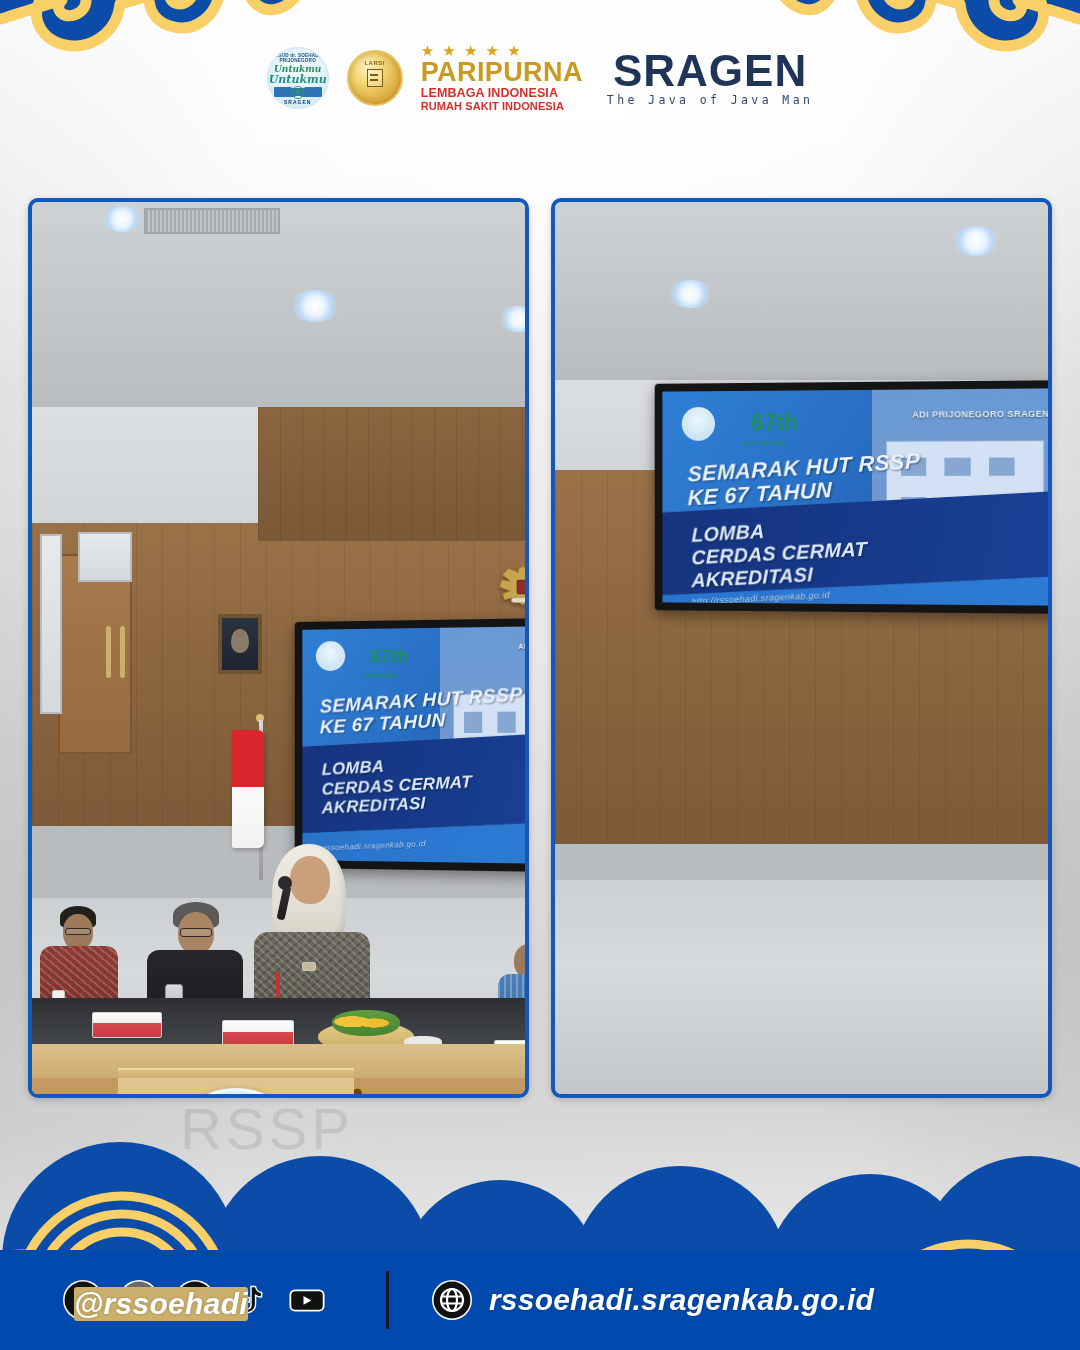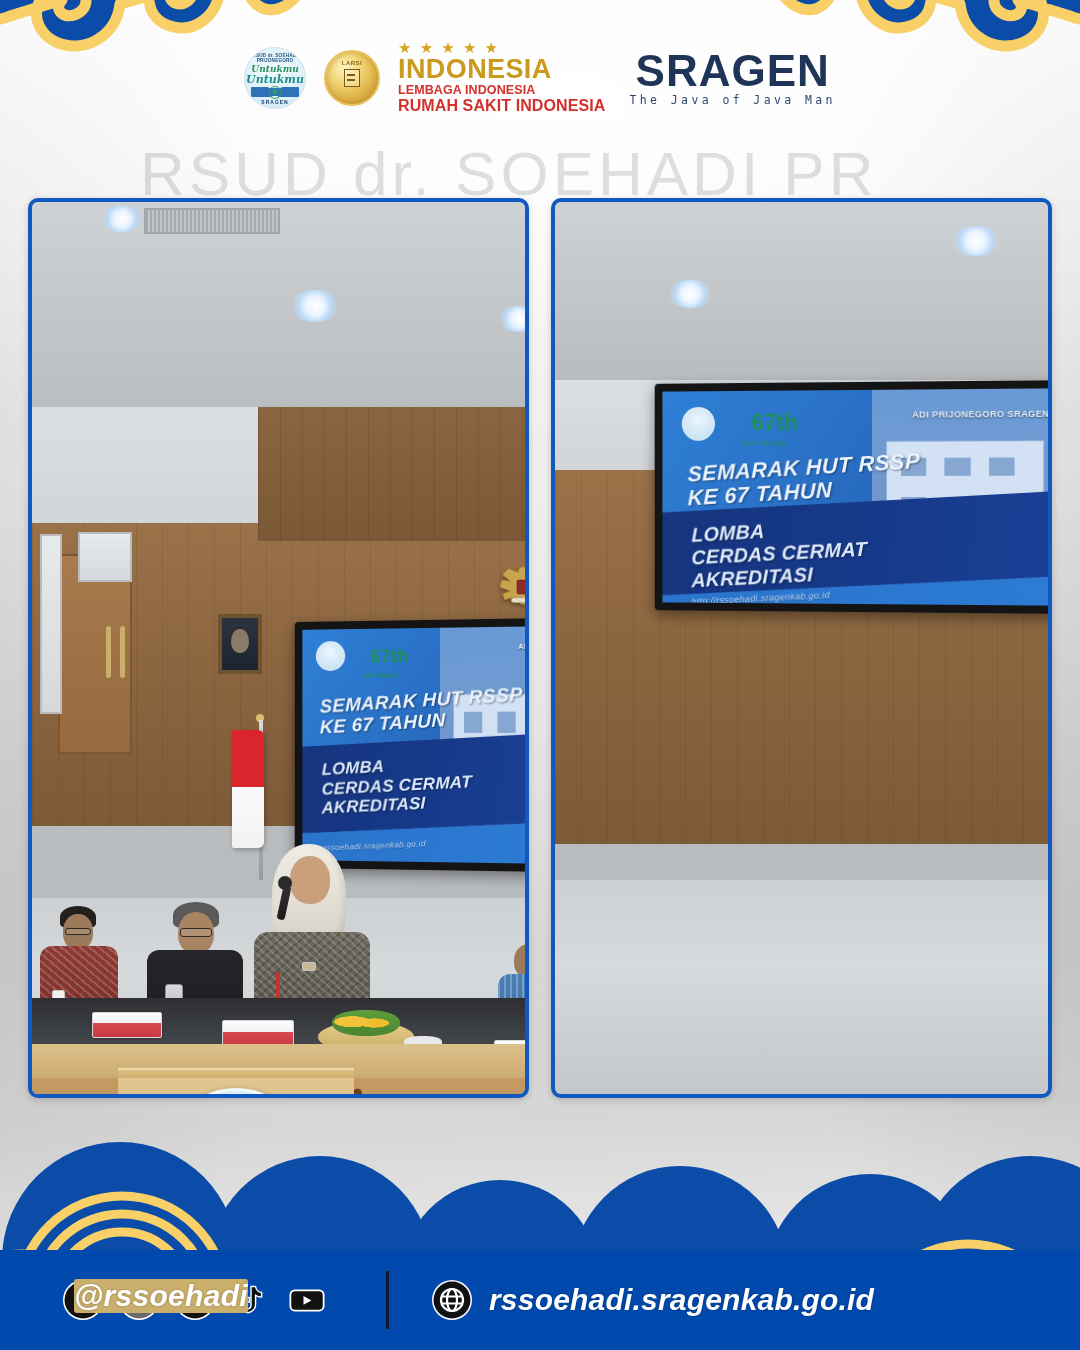--- a/index.html
+++ b/index.html
@@ -328,21 +328,21 @@
     border:1px solid #8f9294; border-radius:3px;
   }
 
   
   .footer{
     position:absolute; left:0; bottom:0; width:1080px; height:100px;
     background:#0149AC;
     display:flex; align-items:center;
   }
   .footer-left{
-    display:flex; align-items:flex-start; gap:14px;
+    display:flex; align-items:flex-end; gap:14px;
     margin-left:62px;
   }
   .sicon{
     width:42px; height:42px; display:flex; align-items:center; justify-content:center;
     flex:0 0 auto;
   }
   .sicon svg{ display:block; }
   .handle{
     font-size:30px; font-weight:bold; font-style:italic; color:#ffffff;
     letter-spacing:.3px; margin-left:12px;
@@ -423,40 +423,40 @@
   .larsi-mark::before{ top:4px; }
   .larsi-mark::after{ top:9px; }
 
   .paripurna{ display:flex; flex-direction:column; align-items:flex-start; flex:0 0 auto; }
   .stars{ color:#D9A520; font-size:15px; letter-spacing:2px; line-height:1; }
   .pari-main{
     font-size:27px; font-weight:bold; color:#C99A1E; letter-spacing:.4px; line-height:1.0;
     margin-top:1px;
   }
   .pari-sub1{ font-size:12.5px; font-weight:bold; color:#D4302B; letter-spacing:.1px; line-height:1.18; }
-  .pari-sub2{ font-size:16px; font-weight:bold; color:#D4302B; letter-spacing:.1px; line-height:1.18; }
+  .pari-sub2{ font-size:11px; font-weight:bold; color:#D4302B; letter-spacing:.1px; line-height:1.18; }
 
   .sragen-logo{ display:flex; flex-direction:column; align-items:center; flex:0 0 auto; margin-left:6px;}
   .sragen-word{
     font-size:44px; font-weight:bold; color:#1E3558; letter-spacing:1px; line-height:.98;
     position:relative; font-family:"Liberation Sans", sans-serif;
   }
   .sragen-tag{
     font-size:11.5px; color:#30496E; letter-spacing:3.4px; margin-top:1px;
     font-family:"DejaVu Sans Mono", monospace;
   }
 </style>
 </head>
 <body>
 
 <div class="poster">
 
   <div class="bg-photo"></div>
   <div class="bg-white-veil"></div>
-  <div class="bg-watermark">RSUD dr. SOEHADI PR</div>
+  <div class="bg-watermark2">RSSP</div>
 
   <svg class="cloud-top-left" viewBox="0 0 330 215">
     <g fill="#0A4CA8" stroke="#F9CF67" stroke-width="11" stroke-linejoin="round" stroke-linecap="round">
       <path d="M-40,-40 L330,-40 L330,60
                C320,78 300,86 286,74 C272,62 278,44 292,42 C306,40 312,52 304,60
                C296,68 284,62 288,52
                L250,58
                C248,86 224,104 200,96 C176,88 172,60 192,48 C212,36 230,52 222,66
                C214,80 196,74 200,60
                L150,74
@@ -502,21 +502,21 @@
       <div class="lh-bottom">SRAGEN</div>
     </div>
 
     <div class="logo-larsi">
       <div class="larsi-word">LARSI</div>
       <div class="larsi-mark"></div>
     </div>
 
     <div class="paripurna">
       <div class="stars">★ ★ ★ ★ ★</div>
-      <div class="pari-main">INDONESIA</div>
+      <div class="pari-main">PARIPURNA</div>
       <div class="pari-sub1">LEMBAGA INDONESIA</div>
       <div class="pari-sub2">RUMAH SAKIT INDONESIA</div>
     </div>
 
     <div class="sragen-logo">
       <div class="sragen-word">SRAGEN</div>
       <div class="sragen-tag">The Java of Java Man</div>
     </div>
   </div>
 

